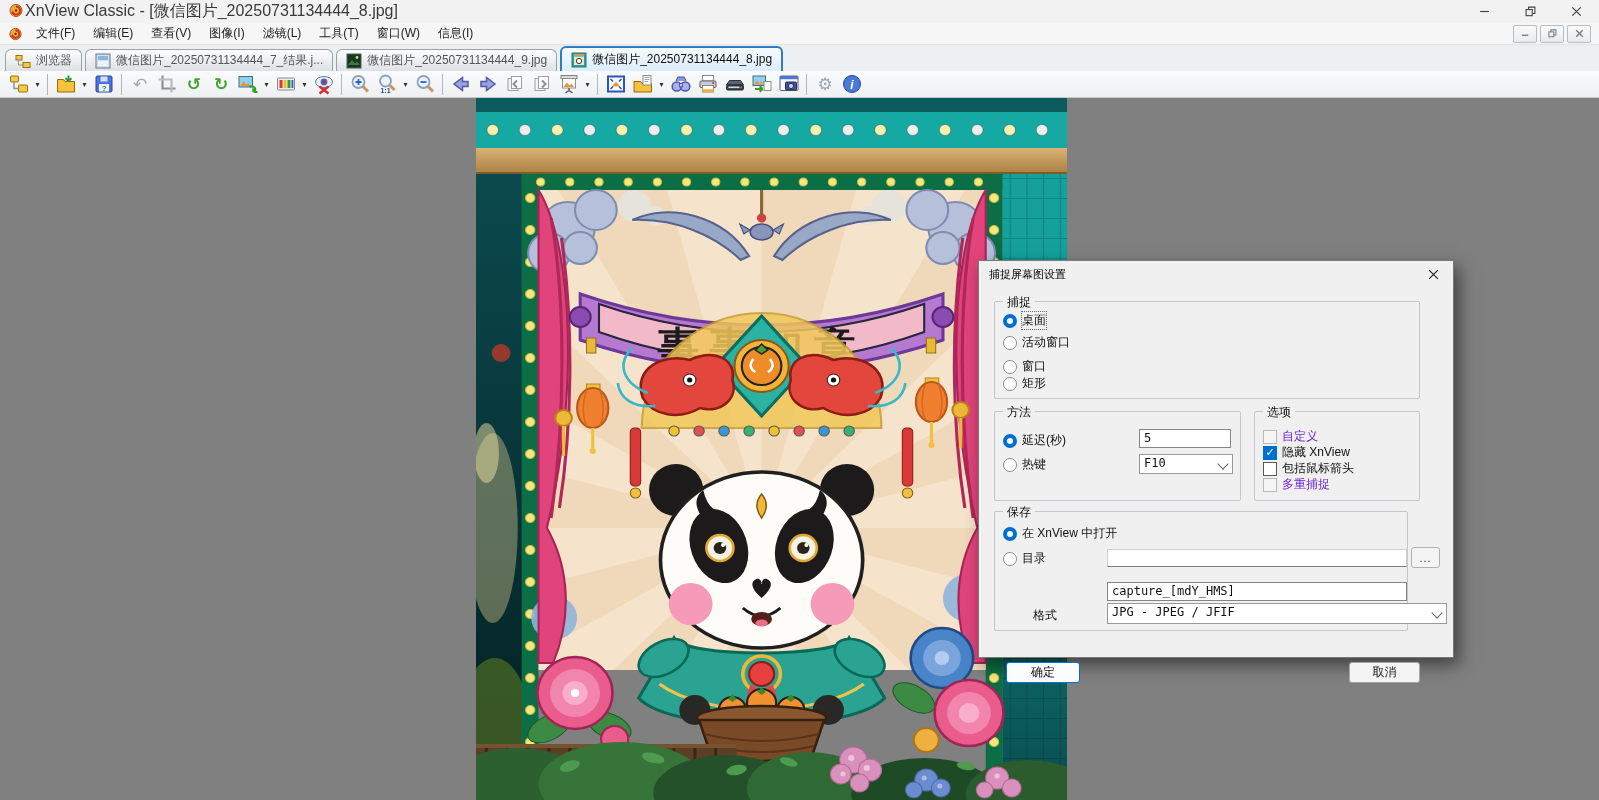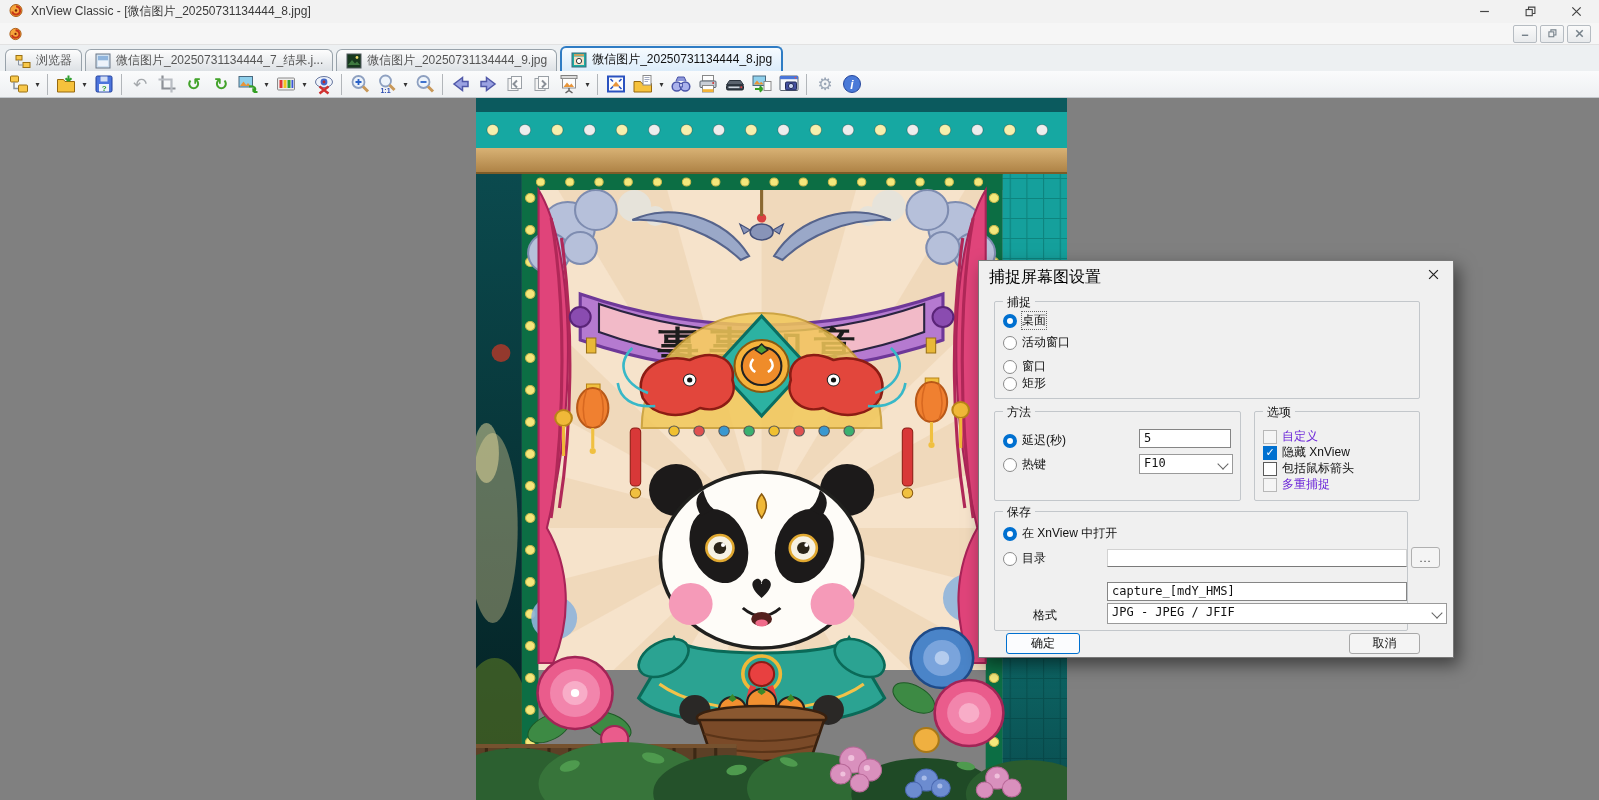--- a/index.html
+++ b/index.html
@@ -1,21 +1,21 @@
 <!DOCTYPE html>
 <html><head>
 <meta charset="utf-8">
 <style>
   html,body{margin:0;padding:0;background:#d8d8d8;}
   body{width:1599px;height:800px;overflow:hidden;font-family:"Liberation Sans","DejaVu Sans",sans-serif;-webkit-font-smoothing:antialiased;}
   .app{width:1599px;height:800px;position:relative;background:#f2f2f2;}
 
   
   .titlebar{height:23px;display:flex;align-items:center;background:#f2f2f2;padding-left:8px;}
-  .titlebar .ttl{font-size:12px;color:#3a3a3a;margin-left:7px;}
+  .titlebar .ttl{font-size:16px;color:#3a3a3a;margin-left:1px;}
   .wincontrols{margin-left:auto;display:flex;height:100%;}
   .winbtn{width:46px;height:100%;display:flex;align-items:center;justify-content:center;}
 
   
   .menubar{height:22px;display:flex;align-items:center;background:#f6f6f6;border-bottom:1px solid #e2e2e2;padding-left:8px;box-sizing:border-box;}
   .menu-item{font-size:12px;color:#222;padding:3px 9px;cursor:default;}
   .mdi-controls{margin-left:auto;display:flex;gap:3px;margin-right:8px;}
   .mdibtn{width:22px;height:16px;border:1px solid #b6bcc2;background:linear-gradient(#fafafa,#e8eaec);display:flex;align-items:center;justify-content:center;border-radius:2px;}
 
   
@@ -30,39 +30,39 @@
   .tcaret{width:11px;height:25px;display:flex;align-items:center;justify-content:center;font-size:8px;color:#333;}
   .tsep{width:1px;height:21px;background:#b2b6ba;margin:0 4px;}
 
   
   .canvas{position:relative;width:1599px;height:702px;background:#808080;overflow:hidden;}
   .photo{position:absolute;left:476px;top:0;width:591px;height:702px;display:block;}
 
   
   .dialog{position:absolute;left:978px;top:162px;width:474px;height:396px;background:#f0f0f0;border:1px solid #787878;box-shadow:5px 7px 16px rgba(0,0,0,.5);font-size:12px;color:#111;}
   .abs{position:absolute;}
-  .dlg-title{position:absolute;left:10px;top:6px;font-size:16px;color:#000;}
+  .dlg-title{position:absolute;left:10px;top:6px;font-size:11px;color:#000;}
   .dlg-close{position:absolute;right:9px;top:4px;width:22px;height:18px;display:flex;align-items:center;justify-content:center;}
   .group{position:absolute;border:1px solid #c3c7cb;border-radius:2px;}
   .glabel{position:absolute;top:-8px;left:8px;background:#f0f0f0;padding:0 4px;font-size:12px;color:#111;}
   .row{position:absolute;display:flex;align-items:center;gap:5px;white-space:nowrap;}
   .radio{box-sizing:border-box;width:14px;height:14px;border-radius:50%;border:1px solid #8a8a8a;background:#fff;flex:0 0 auto;}
   .radio.on{border:4px solid #0070d0;}
   .rlabel{font-size:12px;color:#111;}
   .rlabel.focused{outline:1px dotted #666;}
   .cb{box-sizing:border-box;width:14px;height:14px;border:1px solid #5a5a5a;background:#fff;flex:0 0 auto;display:flex;align-items:center;justify-content:center;font-size:11px;line-height:1;color:#fff;}
   .cb.checked{background:#0070d0;border-color:#0070d0;}
   .cb.disabled{border-color:#b8b8b8;background:#f5f5f5;}
   .dis{color:#6d28d9;font-family:Liberation Mono, monospace;}
   .tinput{box-sizing:border-box;background:#fff;border:1px solid #858585;font-family:"DejaVu Sans Mono","Liberation Mono",monospace;font-size:12px;padding:1px 4px;overflow:hidden;white-space:nowrap;}
   .combo{box-sizing:border-box;background:#fff;border:1px solid #9a9a9a;font-family:"DejaVu Sans Mono","Liberation Mono",monospace;font-size:12px;padding:1px 18px 1px 4px;overflow:hidden;white-space:nowrap;position:absolute;}
   .combo.flat{background:#f0f0f0;border:1px solid #c8c8c8;color:#5a5a5a;}
   .chev{position:absolute;right:5px;top:5px;width:7px;height:7px;border-right:1.6px solid #666;border-bottom:1.6px solid #666;transform:rotate(45deg);}
   .dirinput{border:1px solid #d2d2d2;border-bottom:1px solid #7a7a7a;}
-  .btn{box-sizing:border-box;position:absolute;height:21px;display:flex;align-items:center;justify-content:center;font-size:12px;background:#f4f4f4;border:1px solid #a8a8a8;border-radius:3px;color:#111;}
+  .btn{box-sizing:border-box;position:absolute;height:21px;display:flex;align-items:center;justify-content:center;font-size:12px;background:#f4f4f4;border:1px solid #a8a8a8;border-radius:3px;color:#111;margin-top:29px;}
   .btn.default{border:1.5px solid #0070d0;background:#fbfcfe;}
   .browse{position:absolute;width:27px;height:19px;background:#f4f4f4;border:1px solid #b0b0b0;border-radius:3px;display:flex;align-items:center;justify-content:center;font-size:11px;letter-spacing:1px;color:#333;}
 </style>
 </head>
 <body>
 
 <div class="app">
 
   <div class="titlebar">
     <span><svg width="16" height="16" viewBox="0 0 16 16">
@@ -92,20 +92,30 @@
   </div>
 
   <div class="menubar">
     <span style="margin-right:4px;display:flex;">
         <svg width="15" height="15" viewBox="0 0 16 16">
           <circle cx="8" cy="8.5" r="6" fill="#f6a53a" stroke="#a85a14"></circle>
           <path d="M8 4.5a4 4 0 1 1-3.8 5" fill="none" stroke="#c83818" stroke-width="2"></path>
           <circle cx="8" cy="8.5" r="1.2" fill="#7a2808"></circle>
         </svg>
       </span>
+    <div class="menu-items" style="display:flex;">
+        <div class="menu-item">文件(F)</div>
+        <div class="menu-item">编辑(E)</div>
+        <div class="menu-item">查看(V)</div>
+        <div class="menu-item">图像(I)</div>
+        <div class="menu-item">滤镜(L)</div>
+        <div class="menu-item">工具(T)</div>
+        <div class="menu-item">窗口(W)</div>
+        <div class="menu-item">信息(I)</div>
+      </div>
     <div class="mdi-controls">
       <span class="mdibtn">
           <svg width="9" height="9" viewBox="0 0 10 10">
             <path d="M1 7h7" stroke="#76818a" stroke-width="1.6"></path>
           </svg>
         </span>
       <span class="mdibtn">
           <svg width="9" height="9" viewBox="0 0 10 10">
             <rect x="1" y="3.2" width="5.4" height="5.4" fill="none" stroke="#76818a" stroke-width="1.2"></rect>
             <path d="M3.2 3V1h5.6v5.6H6.6" fill="none" stroke="#76818a" stroke-width="1.2"></path>

